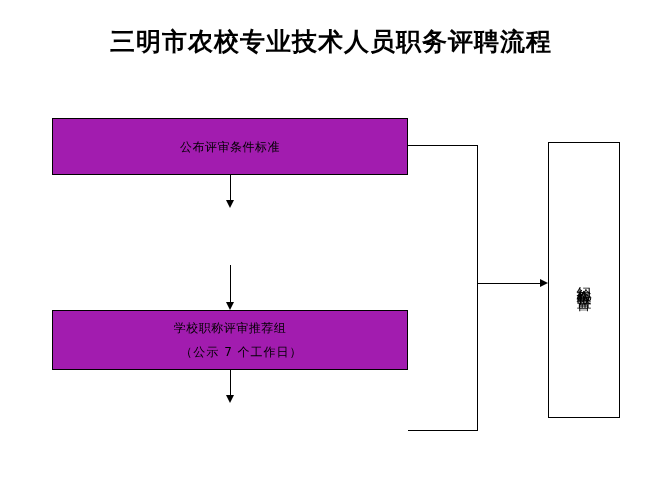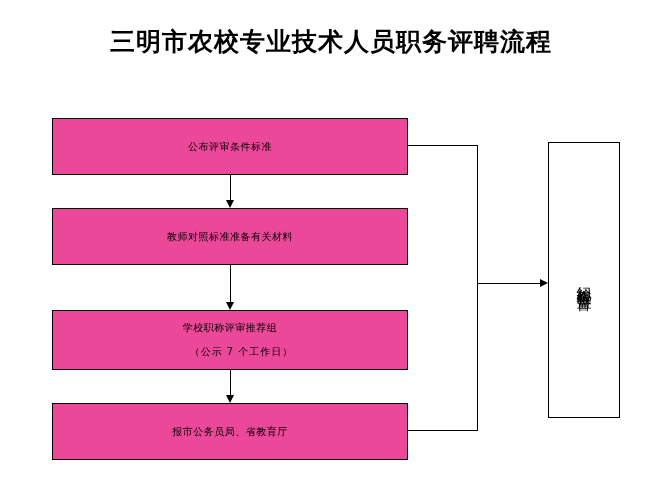--- a/index.html
+++ b/index.html
@@ -36,26 +36,26 @@
     font-family: "DejaVu Serif", "Liberation Serif", serif;
     line-height: 32px;
     white-space: nowrap;
   }
 
   
   .node {
     position: absolute;
     box-sizing: border-box;
     border: 1.6px solid #000000;
-    background: #ec4899;
+    background: #a21caf;
     display: flex;
     flex-direction: column;
     align-items: center;
     justify-content: center;
-    font-size: 10px;
+    font-size: 12px;
     line-height: 24px;
     text-align: center;
     letter-spacing: 0.5px;
   }
   .node .line-2 {
     letter-spacing: 1px;
     margin-left: 23px;
   }
 
   #node-1 { left: 52px;  top: 118px; width: 356px; height: 57px; }
@@ -121,38 +121,32 @@
 
   <div class="chart-title">三明市农校专业技术人员职务评聘流程</div>
 
   <div class="node" id="node-1">
     <span class="line-1">公布评审条件标准</span>
   </div>
 
   <div class="conn-v" style="left:230px; top:175px; height:25px;"></div>
   <div class="arrow-down" style="left:225.5px; top:200px;"></div>
 
-  <div class="node" id="node-2">
-    <span class="line-1">教师对照标准准备有关材料</span>
-  </div>
 
   <div class="conn-v" style="left:230px; top:265px; height:37px;"></div>
   <div class="arrow-down" style="left:225.5px; top:302px;"></div>
 
   <div class="node" id="node-3">
     <span class="line-1">学校职称评审推荐组</span>
     <span class="line-2">（公示 7 个工作日）</span>
   </div>
 
   <div class="conn-v" style="left:230px; top:370px; height:25px;"></div>
   <div class="arrow-down" style="left:225.5px; top:395px;"></div>
 
-  <div class="node" id="node-4">
-    <span class="line-1">报市公务员局、省教育厅</span>
-  </div>
 
   <div class="conn-h" style="left:408px; top:145px; width:70px;"></div>
 
   <div class="conn-h" style="left:408px; top:430px; width:70px;"></div>
 
   <div class="conn-v" style="left:477px; top:145px; height:286px;"></div>
 
   <div class="conn-h" style="left:477px; top:283px; width:64px;"></div>
   <div class="arrow-right" style="left:540px; top:278.5px;"></div>
 

